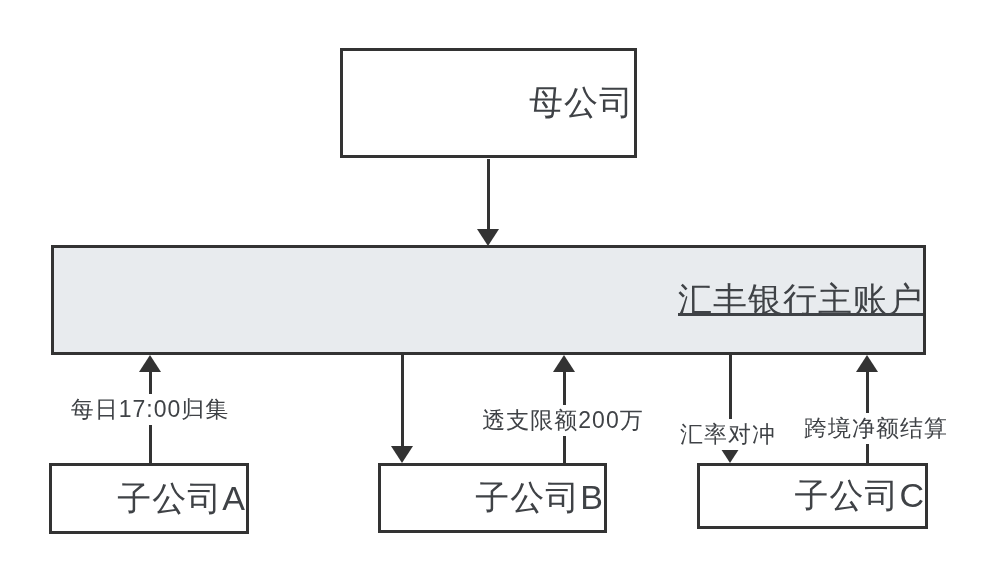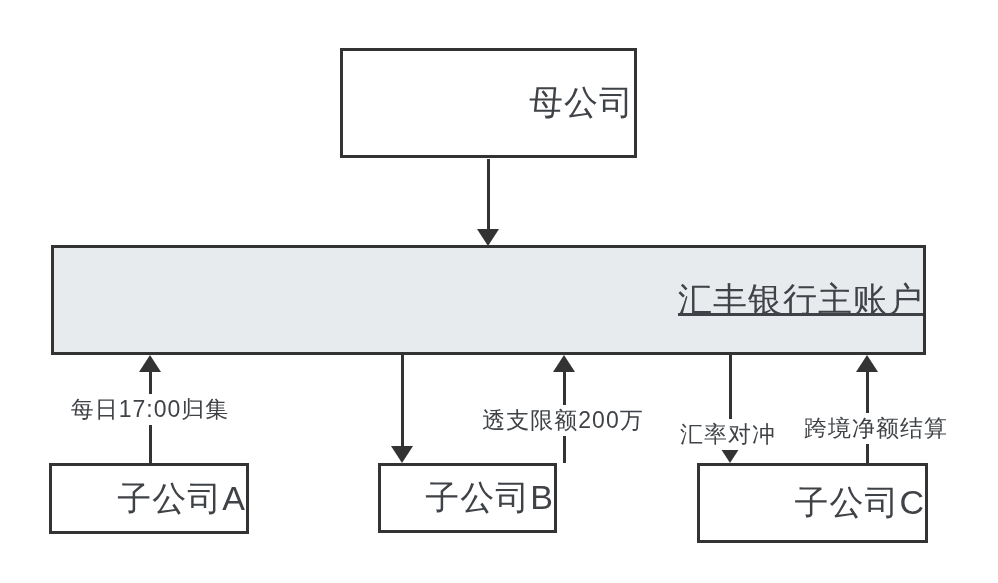--- a/index.html
+++ b/index.html
@@ -25,22 +25,22 @@
     justify-content: flex-end;
     font-size: 34px;
     color: var(--text, #3f4246);
     z-index: 2;
     letter-spacing: 1px;
   }
   .box-parent { left: 340px; top: 48px;  width: 297px; height: 110px; }
   .box-main   { left: 51px;  top: 245px; width: 875px; height: 110px;
                 background: var(--main-account-fill, #e8ebee); text-decoration: underline; }
   .box-sub-a  { left: 49px;  top: 463px; width: 200px; height: 71px; padding-left: 20px; }
-  .box-sub-b  { left: 378px; top: 463px; width: 179px; height: 70px; }
-  .box-sub-c  { left: 697px; top: 463px; width: 231px; height: 80px; }
+  .box-sub-b  { left: 378px; top: 463px; width: 229px; height: 70px; }
+  .box-sub-c  { left: 697px; top: 463px; width: 231px; height: 66px; }
 
   
   .arrow {
     position: absolute;
     width: 22px;
     display: flex;
     flex-direction: column;
     align-items: center;
     z-index: 1;
   }

